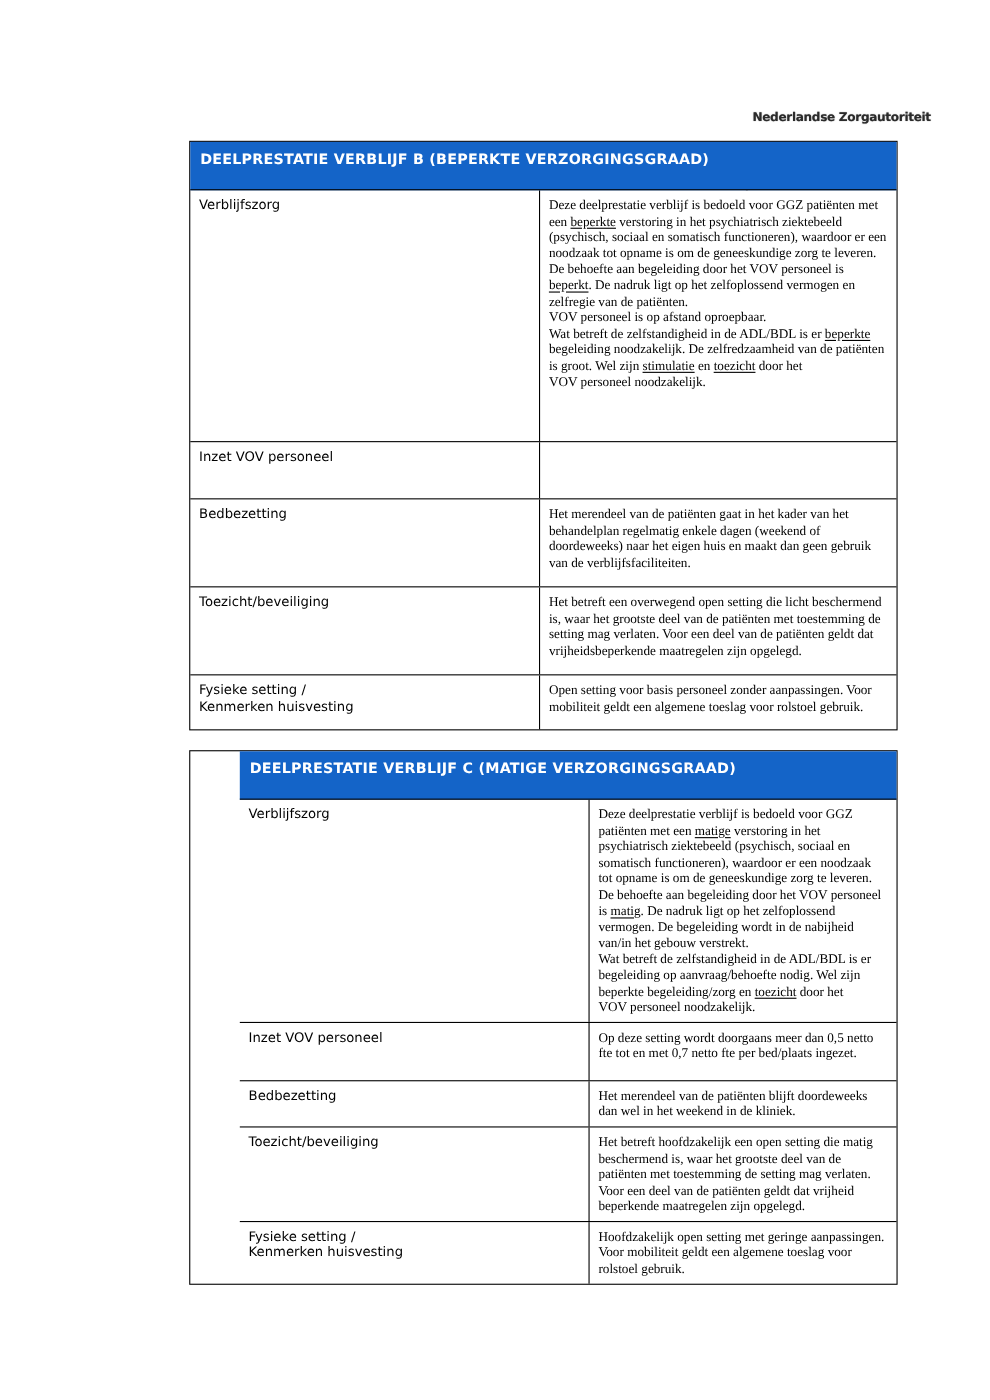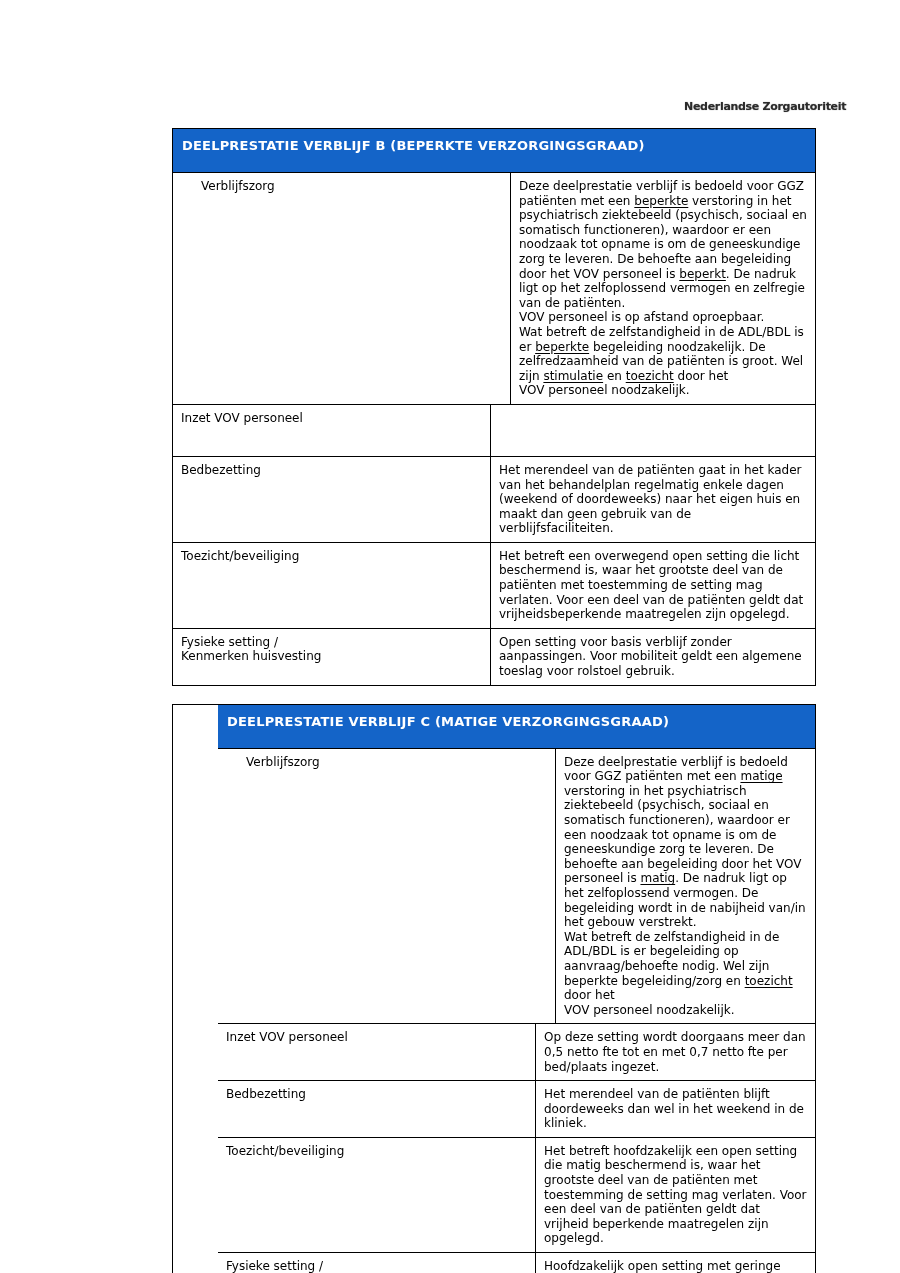--- a/index.html
+++ b/index.html
@@ -49,33 +49,34 @@
     overflow: hidden;
     pointer-events: none;
   }
   .clip-frag span {
     display: block;
     margin-top: -11px;
     font-size: 12px; color: #000;
     white-space: nowrap;
   }
   .trow { display: flex; border-top: 1px solid #000; }
-  .trow:first-of-type { border-top: none; margin-left: 20px; }
+  .trow:first-of-type { border-top: none; }
   .cell-label {
     width: 318px; flex: 0 0 318px;
     border-right: 1px solid #000;
     padding: 6px 8px;
     font-size: 12px; line-height: 14.6px;
     white-space: pre-wrap;
   }
   .cell-content {
     flex: 1;
     padding: 6px 8px;
     font-size: 12px; line-height: 14.6px;
     white-space: pre-wrap;
+    font-family: Liberation Serif, serif;
   }
   .cell-content .u { text-decoration: underline; text-underline-offset: 2px; }
 </style>
 </head>
 <body>
 
 <div class="logo">Nederlandse Zorgautoriteit</div>
 <div class="kenmerk">Kenmerk</div>
 
 <div class="doc">
@@ -102,21 +103,21 @@
           <div class="cell-label">Bedbezetting</div>
           <div class="cell-content"><span>Het merendeel van de patiënten gaat in het kader van het behandelplan regelmatig enkele dagen (weekend of doordeweeks) naar het eigen huis en maakt dan geen gebruik van de verblijfsfaciliteiten.</span></div>
         </div>
         <div class="trow" style="min-height: 80px;">
           <div class="cell-label">Toezicht/beveiliging</div>
           <div class="cell-content"><span>Het betreft een overwegend open setting die licht beschermend is, waar het grootste deel van de patiënten met toestemming de setting mag verlaten. Voor een deel van de patiënten geldt dat vrijheidsbeperkende maatregelen zijn opgelegd.</span></div>
         </div>
         <div class="trow" style="min-height: 50px;">
           <div class="cell-label">Fysieke setting /
 Kenmerken huisvesting</div>
-          <div class="cell-content"><span>Open setting voor basis verblijf zonder aanpassingen. Voor mobiliteit geldt een algemene toeslag voor rolstoel gebruik.</span></div>
+          <div class="cell-content"><span>Open setting voor basis personeel zonder aanpassingen. Voor mobiliteit geldt een algemene toeslag voor rolstoel gebruik.</span></div>
         </div>
       </div>
   </div>
 
   <div class="ztable">
     <div class="title-bar">
       <span>DEELPRESTATIE VERBLIJF C (MATIGE VERZORGINGSGRAAD)</span>
     </div>
     <div>
         <div class="trow" style="min-height: 199px;">

